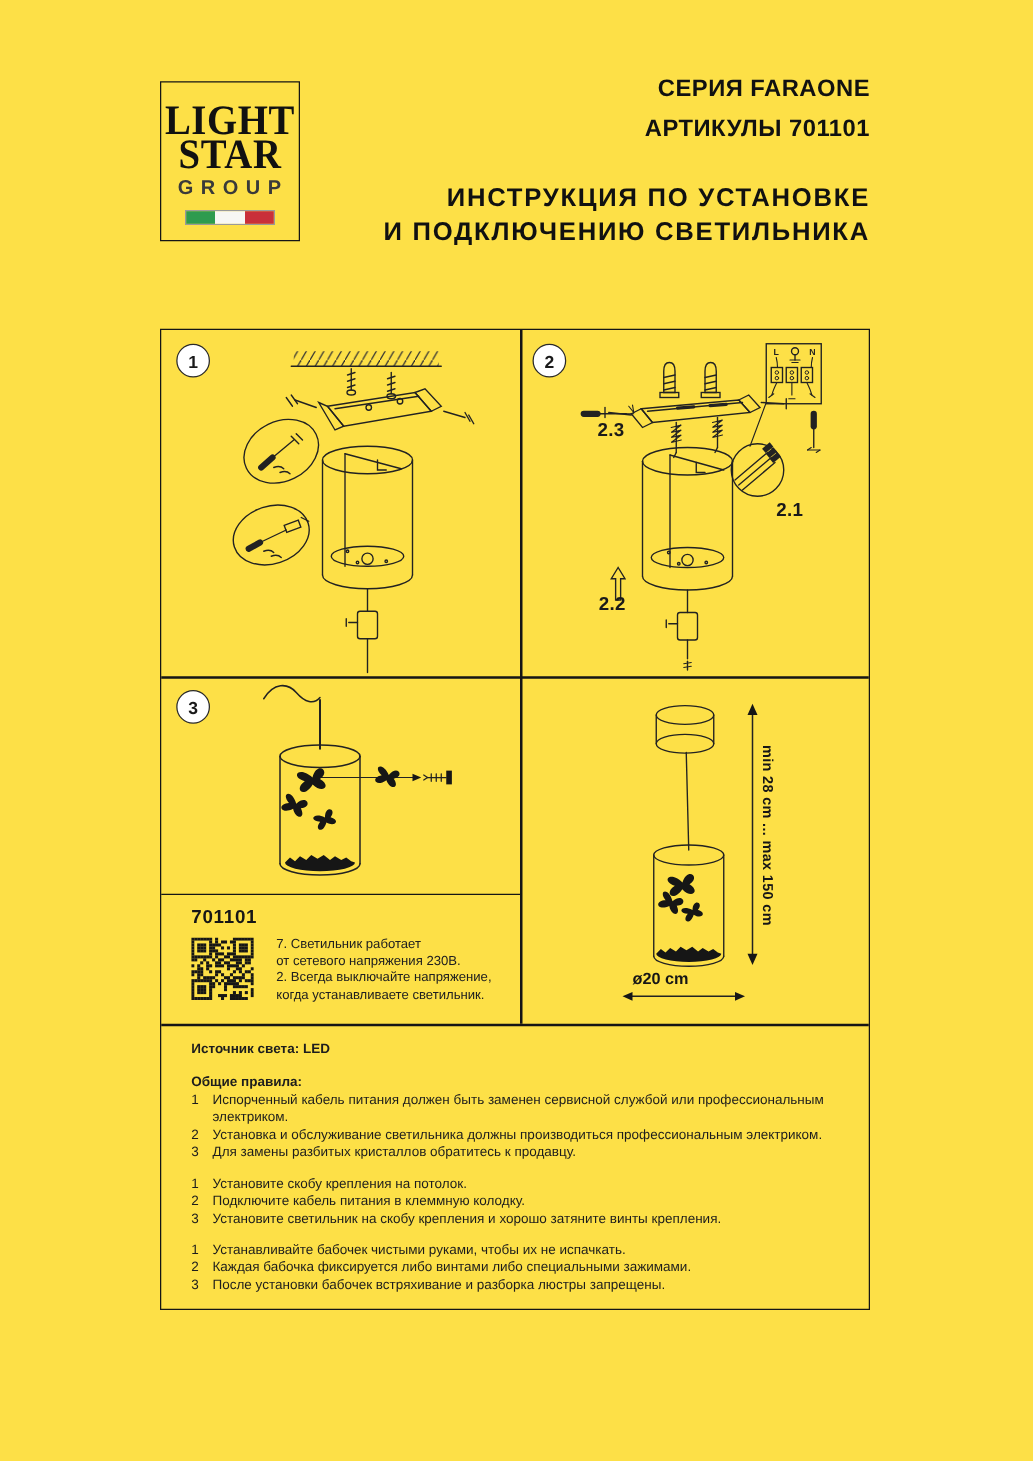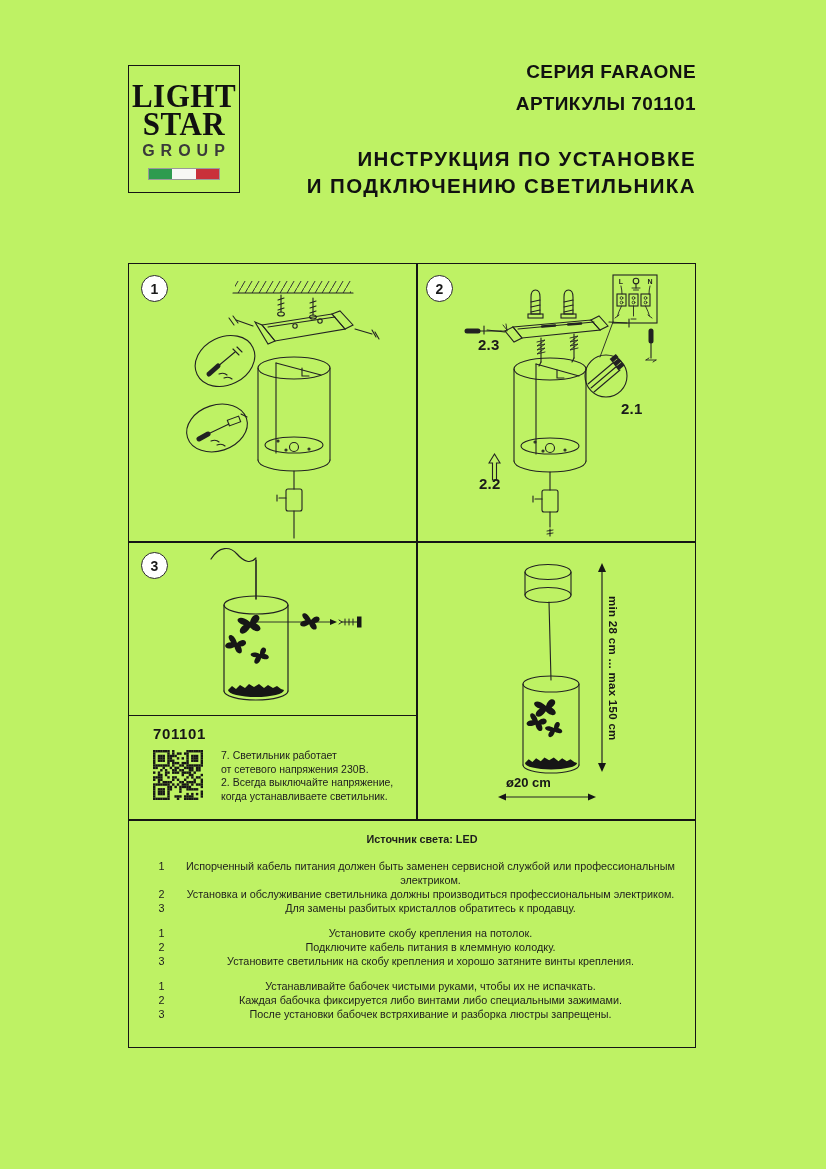--- a/index.html
+++ b/index.html
@@ -1,16 +1,16 @@
 <!DOCTYPE html>
 <html><head>
 <meta charset="utf-8">
 <style>
   html,body{margin:0;padding:0;background:#fff;}
-  .page{position:relative;width:826px;height:1169px;background:#bef264;
+  .page{position:relative;width:826px;height:1169px;background:#fde047;
         font-family:"Liberation Sans",sans-serif;color:#161616;overflow:hidden;}
   
   .logo-box{position:absolute;left:128px;top:65px;width:112px;height:128px;
             border:1.5px solid #151515;box-sizing:border-box;text-align:center;}
   .logo-light,.logo-star{font-family:"Liberation Serif",serif;font-weight:700;
             font-size:31px;line-height:28px;letter-spacing:.5px;color:#111;
             transform:scaleY(1.08);}
   .logo-light{margin-top:16px;}
   .logo-group{font-size:16px;letter-spacing:6px;padding-left:5px;color:#3a3a3a;margin-top:4px;font-weight:bold;}
   .logo-flag{width:70px;height:10px;margin:8px auto 0;border:1px solid #9a9a9a;
@@ -31,21 +31,21 @@
   .panel{position:absolute;}
   .lbl{position:absolute;font-size:15px;font-weight:600;color:#1a1a1a;letter-spacing:.2px;}
   .dim-v{position:absolute;writing-mode:vertical-rl;font-size:11.5px;font-weight:600;
          letter-spacing:.3px;text-align:center;}
   .dim-d{position:absolute;font-size:13px;font-weight:600;text-align:left;}
   .art-num{position:absolute;font-size:15px;font-weight:600;letter-spacing:.6px;}
   .qr-wrap{position:absolute;width:50px;height:50px;}
   .qr-notes{position:absolute;font-size:10.5px;line-height:13.6px;color:#202020;}
   
   .instructions{position:absolute;left:24px;top:568px;width:538px;font-size:10.8px;
-                line-height:14px;color:#1d1d1d;text-align:center;}
+                line-height:14px;color:#1d1d1d;}
   .ins-light{font-weight:700;margin-bottom:13px;}
   .ins-title{font-weight:700;}
   .ins-item{display:flex;}
   .ins-num{width:17px;flex:none;}
   .ins-text{flex:1;}
   .ins-section{margin-top:11px;}
   .ins-section:first-of-type{margin-top:0;}
   svg{display:block;}
 </style>
 </head>
@@ -599,20 +599,21 @@
       <div>7. Светильник работает</div>
       <div>от сетевого напряжения 230В.</div>
       <div>2. Всегда выключайте напряжение,</div>
       <div>когда устанавливаете светильник.</div>
     </div>
 
     <div class="instructions">
       <div class="ins-light">Источник света: LED</div>
 
       <div class="ins-section">
+        <div class="ins-title">Общие правила:</div>
         <div class="ins-item">
             <span class="ins-num">1</span>
             <span class="ins-text">Испорченный кабель питания должен быть заменен сервисной службой или профессиональным электриком.</span>
           </div>
         <div class="ins-item">
             <span class="ins-num">2</span>
             <span class="ins-text">Установка и обслуживание светильника должны производиться профессиональным электриком.</span>
           </div>
         <div class="ins-item">
             <span class="ins-num">3</span>

